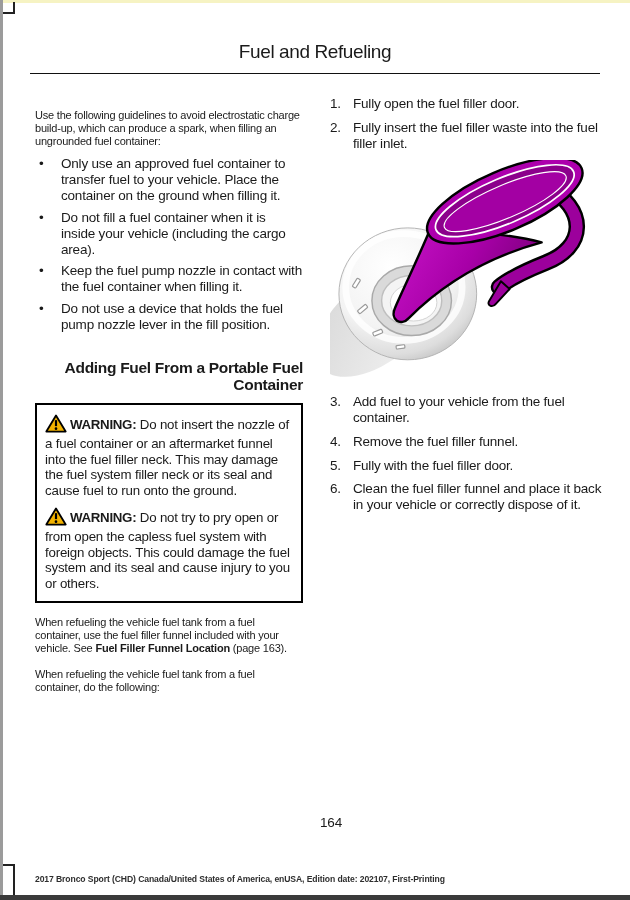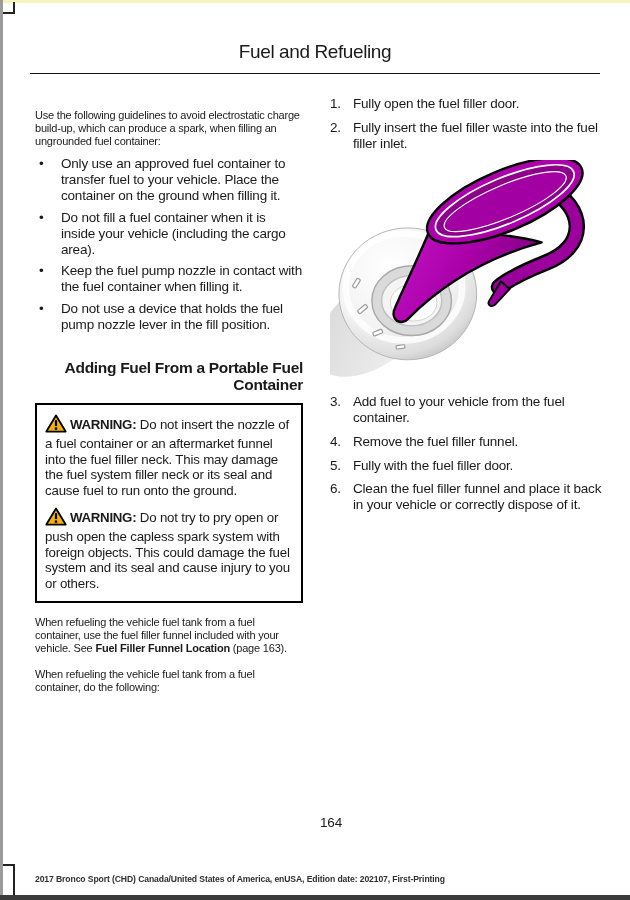--- a/index.html
+++ b/index.html
@@ -100,21 +100,21 @@
             <circle cx="12" cy="16.2" r="1.5" fill="#000"></circle>
           </svg></span><strong class="warning-label">WARNING:</strong>
       <span>Do not insert the nozzle of a fuel container or an aftermarket funnel into the fuel filler neck. This may damage the fuel system filler neck or its seal and cause fuel to run onto the ground.</span>
     </p>
     <p class="warning-para">
       <span class="warning-icon"><svg width="22" height="19" viewBox="0 0 24 21">
             <path d="M12 1.6 L22.7 19.4 L1.3 19.4 Z" fill="#f2b200" stroke="#000" stroke-width="2" stroke-linejoin="round"></path>
             <rect x="10.8" y="6.8" width="2.4" height="6.6" fill="#000"></rect>
             <circle cx="12" cy="16.2" r="1.5" fill="#000"></circle>
           </svg></span><strong class="warning-label">WARNING:</strong>
-      <span>Do not try to pry open or push open the capless spark system with foreign objects. This could damage the fuel system and its seal and cause injury to you or others.</span>
+      <span>Do not try to pry open or from open the capless fuel system with foreign objects. This could damage the fuel system and its seal and cause injury to you or others.</span>
     </p>
   </div>
 
   <p><span>When refueling the vehicle fuel tank from a fuel container, use the fuel filler funnel included with your vehicle. See </span><strong>Fuel Filler Funnel Location</strong><span> (page 163).</span></p>
 
 
   <p>When refueling the vehicle fuel tank from a fuel container, do the following:</p>
 </div>
 
 <div class="col-right">

